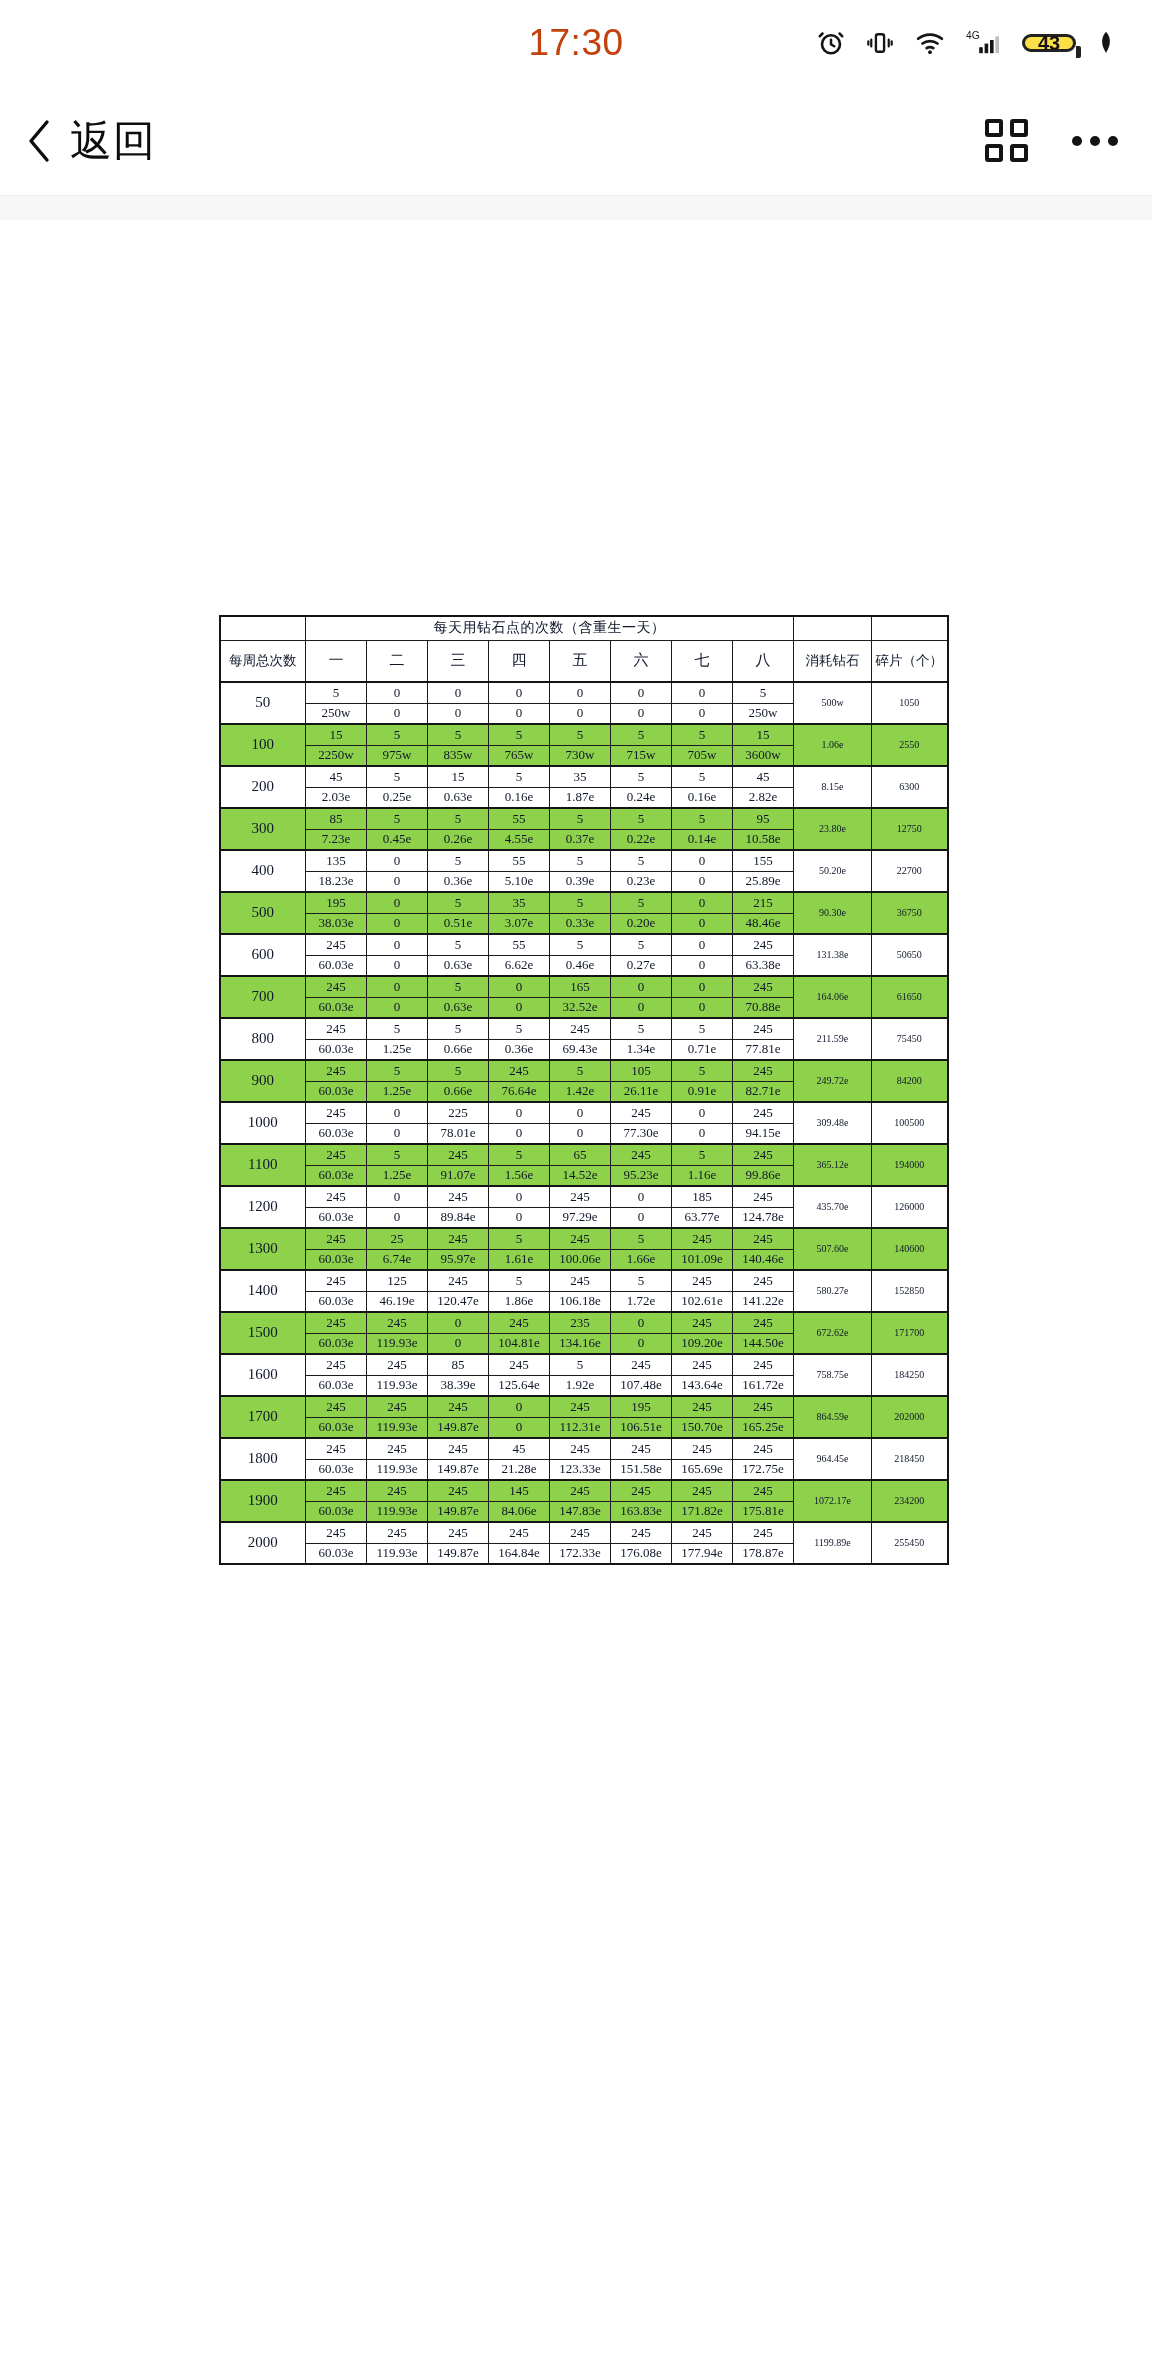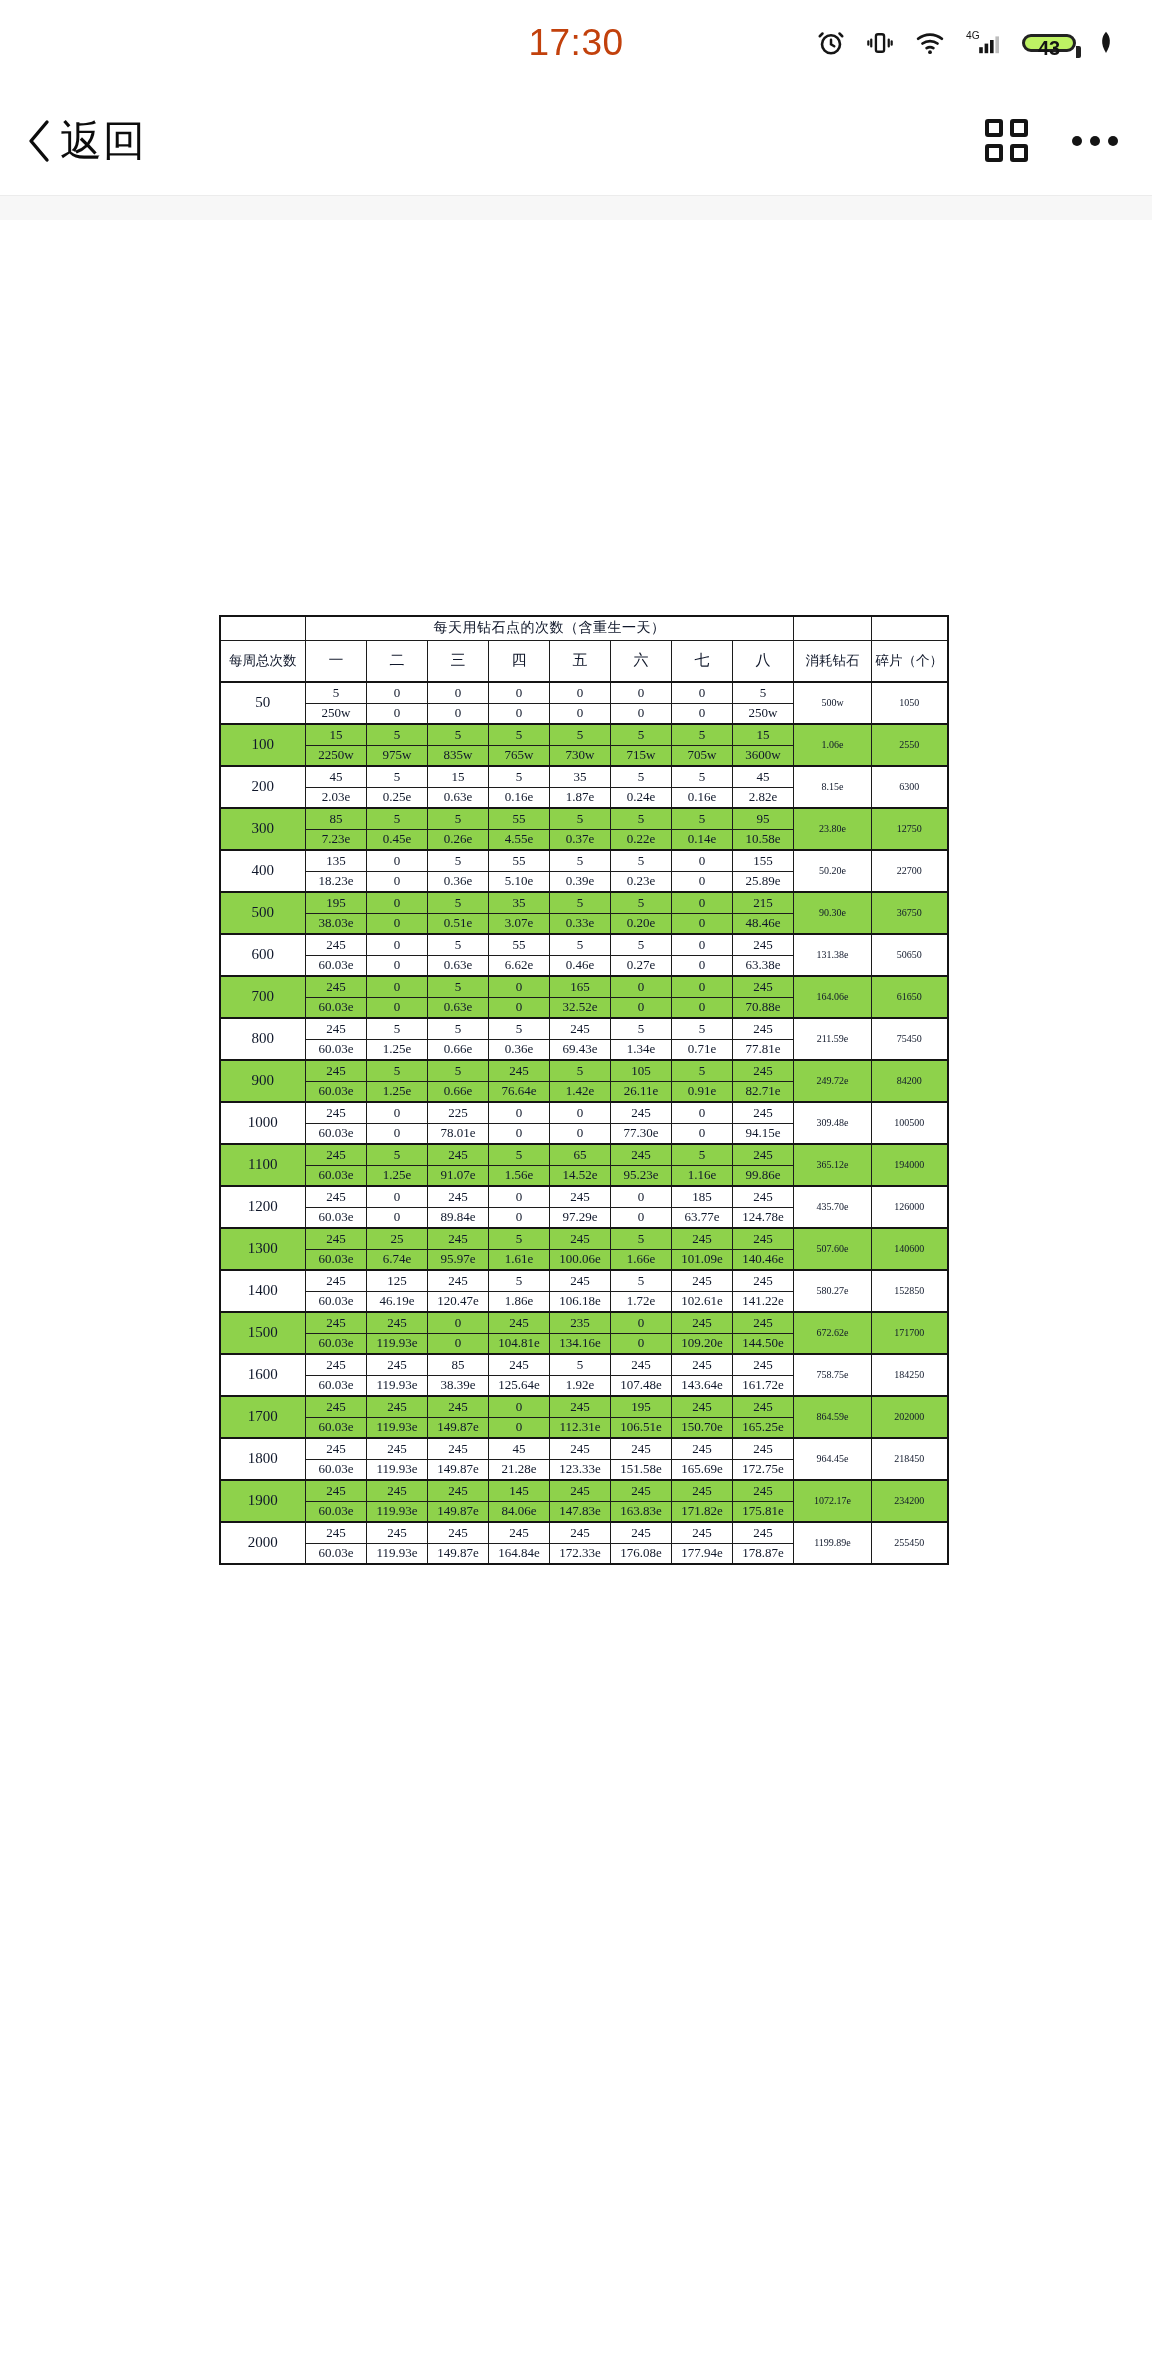--- a/index.html
+++ b/index.html
@@ -19,40 +19,40 @@
   }
   .sb-time{
     font-size:37px; font-weight:500; letter-spacing:.5px; color:#c2410c;
   }
   .sb-icons{
     position:absolute; right:36px; top:50%; transform:translateY(-50%);
     display:flex; align-items:center; gap:20px;
   }
   .sb-icons svg{ display:block; }
   .battery{
-    display:flex; align-items:flex-start; justify-content:center;
+    display:flex; align-items:center; justify-content:center;
     width:54px; height:18px; border:3px solid #222; border-radius:9px;
-    background:#bef264; font-size:20px; font-weight:700; color:#141414;
+    background:#fde047; font-size:20px; font-weight:700; color:#141414;
     position:relative;
   }
   .battery::after{
     content:""; position:absolute; right:-8px; top:9px;
     width:5px; height:12px; background:#222; border-radius:0 2px 2px 0;
   }
 
   
   .navbar{
     height:110px; width:100%;
     display:flex; align-items:center;
     padding:0 34px 0 26px;
     border-bottom:1px solid #ececec;
     position:relative;
   }
   .nav-back{
-    display:flex; align-items:center; gap:8px; cursor:pointer;
+    display:flex; align-items:center; gap:18px; cursor:pointer;
   }
   .nav-chevron{ width:26px; height:44px; }
   .nav-back-label{ font-size:42px; color:#0c0c0c; letter-spacing:1px; }
   .nav-right{
     margin-left:auto; display:flex; align-items:center; gap:44px;
   }
   .grid-icon{
     display:grid; grid-template-columns:repeat(2,18px); grid-template-rows:repeat(2,18px);
     gap:7px; cursor:pointer;
   }

